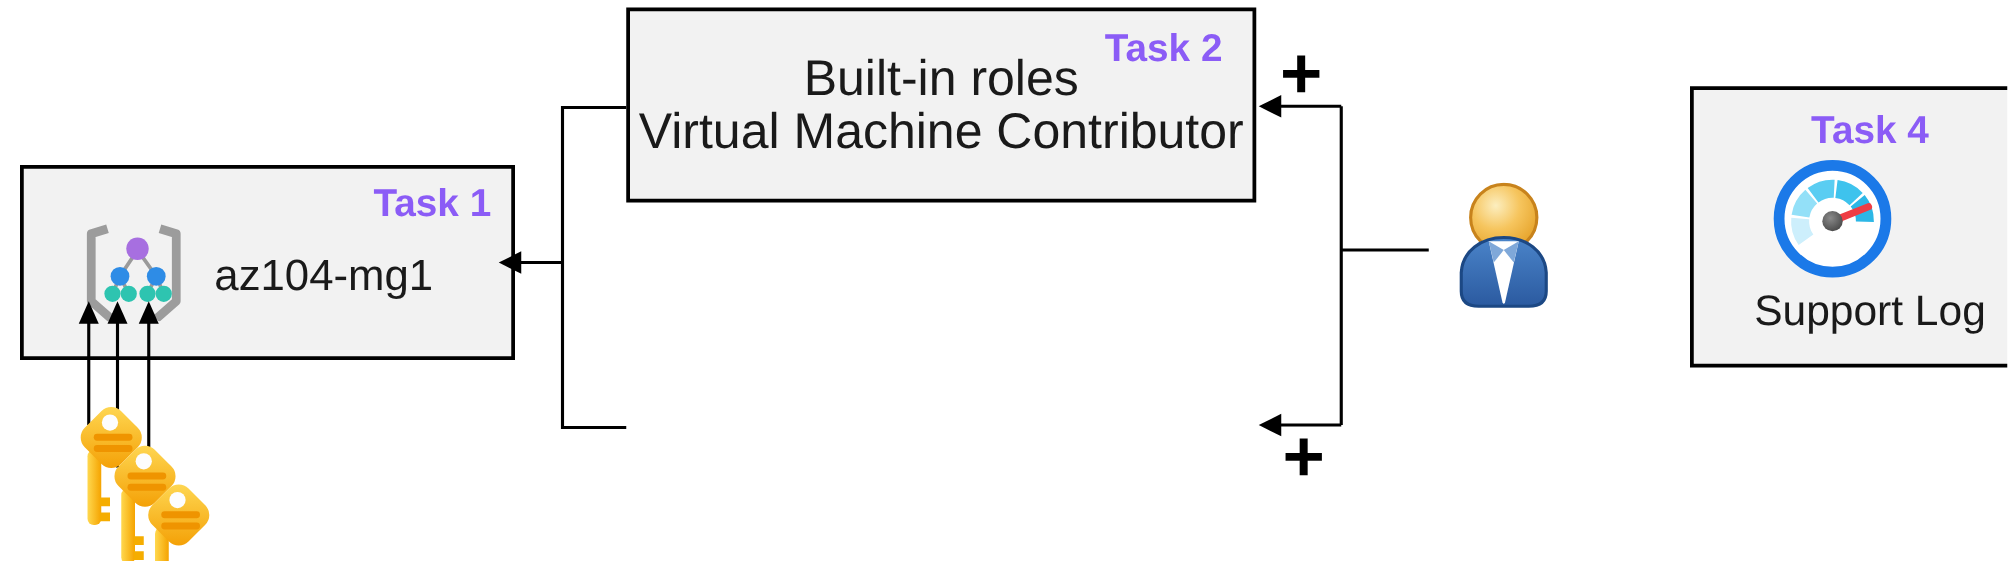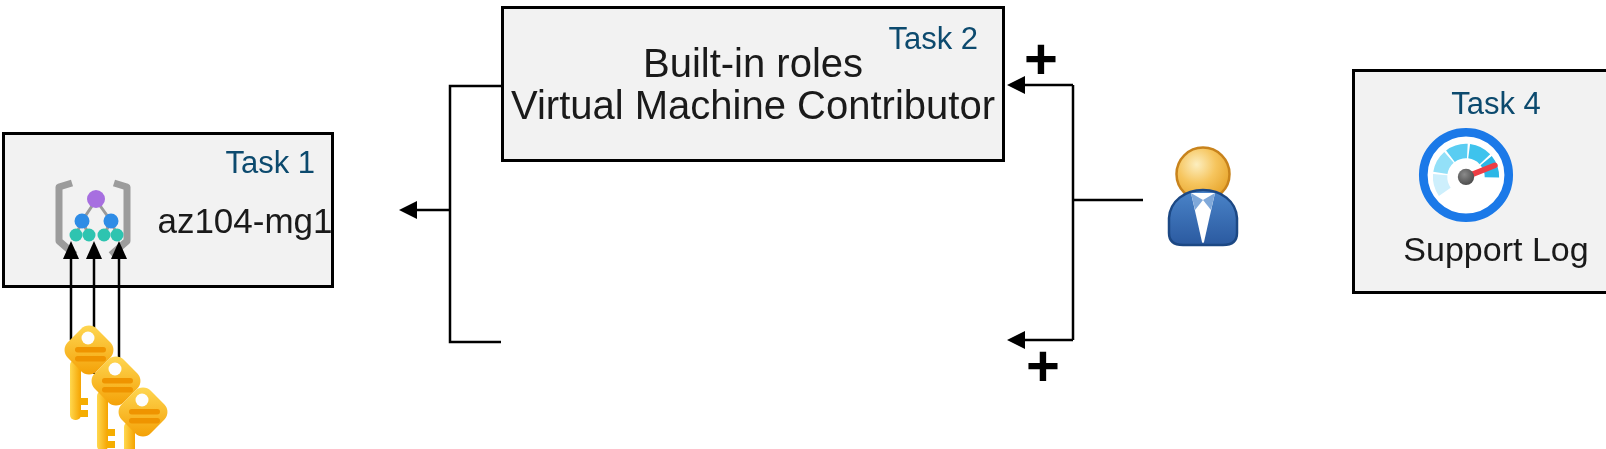--- a/index.html
+++ b/index.html
@@ -1,23 +1,23 @@
 <!DOCTYPE html>
 <html><head>
 <meta charset="utf-8">
 <style>
   html,body{margin:0;padding:0;background:#fff;}
   .canvas{position:relative;width:1606px;height:449px;background:#ffffff;overflow:hidden;
           font-family:"Liberation Sans","DejaVu Sans",sans-serif;color:#1a1a1a;}
   .box{position:absolute;background:#f2f2f2;border:3px solid #000;box-sizing:border-box;z-index:1;}
-  #box-task1{left:2px;top:132px;width:332px;height:156px;}
+  #box-task1{left:16px;top:132px;width:396px;height:156px;}
   #box-task2{left:501px;top:6px;width:504px;height:156px;}
   #box-task3{left:501px;top:264px;width:504px;height:152px;}
   #box-task4{left:1352px;top:69px;width:288px;height:225px;}
-  .task-label{position:absolute;color:#0c4a6e;font-weight:400;font-size:31px;line-height:1;}
+  .task-label{position:absolute;color:#8b5cf6;font-weight:700;font-size:31px;line-height:1;}
   #box-task1 .task-label{right:16px;top:12px;}
   #box-task2 .task-label{right:24px;top:14px;}
   #box-task3 .task-label{right:46px;top:20px;}
   #box-task4 .task-label{left:0;right:0;top:16px;text-align:center;}
   .two-lines{position:absolute;left:0;right:0;text-align:center;font-size:40px;line-height:42px;white-space:nowrap;}
   #box-task2 .two-lines{top:33px;}
   #box-task3 .two-lines{top:34px;}
   .two-lines span{display:block;}
   #mg-name{position:absolute;left:95px;top:66px;width:290px;text-align:center;font-size:35px;line-height:40px;}
   #mg-icon{position:absolute;left:45px;top:44px;}

